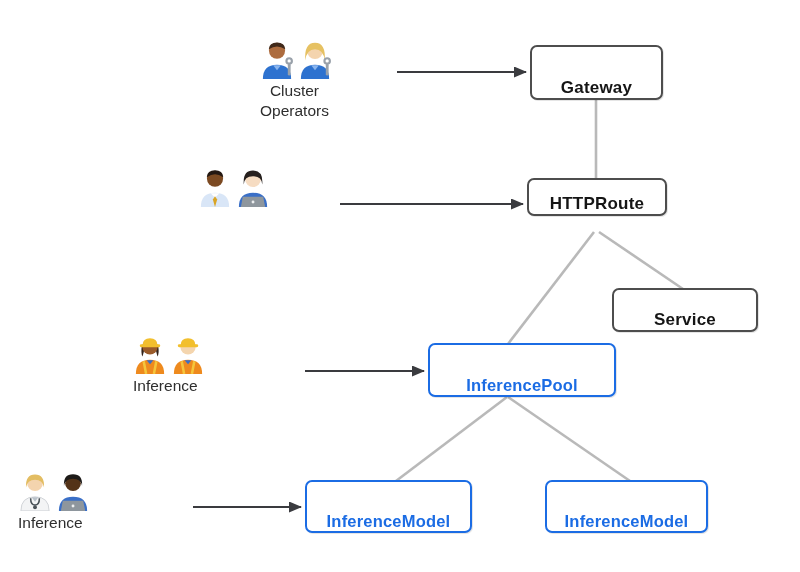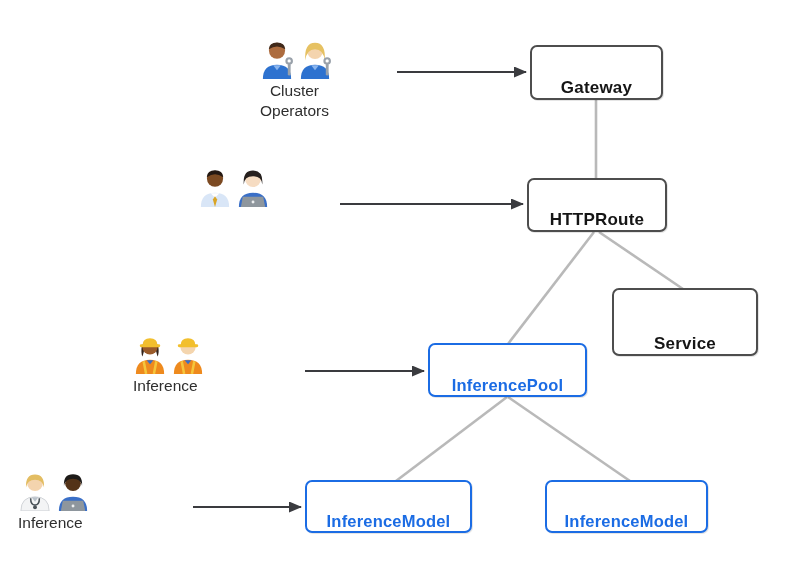--- a/index.html
+++ b/index.html
@@ -10,23 +10,23 @@
   .wires{position:absolute;left:0;top:0;width:800px;height:572px;pointer-events:none;}
   .node{
     position:absolute;box-sizing:border-box;background:#ffffff;
     border:2.5px solid #4d4d4d;border-radius:7px;
     display:flex;align-items:flex-end;justify-content:center;
     font-weight:700;font-size:17px;color:#151515;letter-spacing:.2px;
     box-shadow:1px 1px 0 rgba(0,0,0,.10);
   }
   .node.inference{border-color:#1b6ce4;color:#1b6ce4;font-size:16.5px;}
   #n-gateway{left:530px;top:45px;width:133px;height:55px;}
-  #n-httproute{left:527px;top:178px;width:140px;height:54px;}
-  #n-service{left:612px;top:288px;width:146px;height:68px;}
-  #n-inferencepool{left:428px;top:343px;width:159px;height:54px;}
+  #n-httproute{left:527px;top:178px;width:140px;height:38px;}
+  #n-service{left:612px;top:288px;width:146px;height:44px;}
+  #n-inferencepool{left:428px;top:343px;width:188px;height:54px;}
   #n-inferencemodel-left{left:305px;top:480px;width:167px;height:53px;}
   #n-inferencemodel-right{left:545px;top:480px;width:163px;height:53px;}
   .persona{position:absolute;display:flex;flex-direction:column;align-items:flex-start;}
   #p-cluster-operators{left:260px;top:37px;width:142px;}
   #p-application-developers{left:198px;top:165px;width:142px;}
   #p-platform-owners{left:133px;top:332px;width:182px;}
   #p-workload-owners{left:18px;top:469px;width:182px;}
   .figs{display:flex;gap:3px;align-items:flex-end;height:42px;}
   .fig{width:35px;height:41px;display:block;}
   .plabel{margin-top:2px;font-size:15.5px;line-height:19.5px;color:#2e2e2e;text-align:center;}

